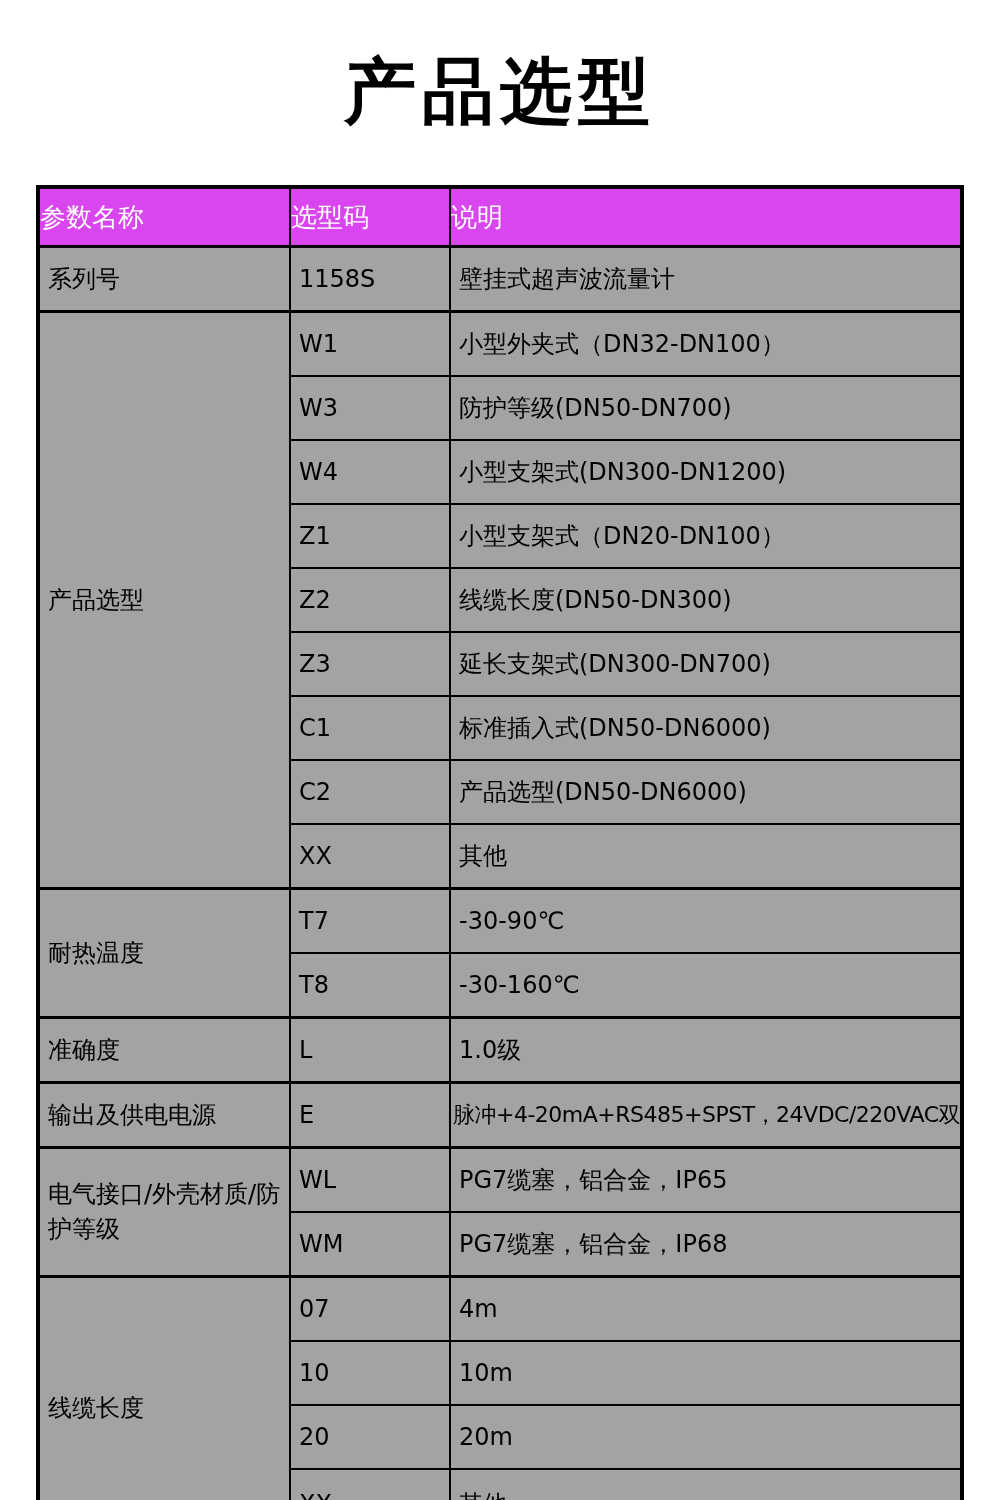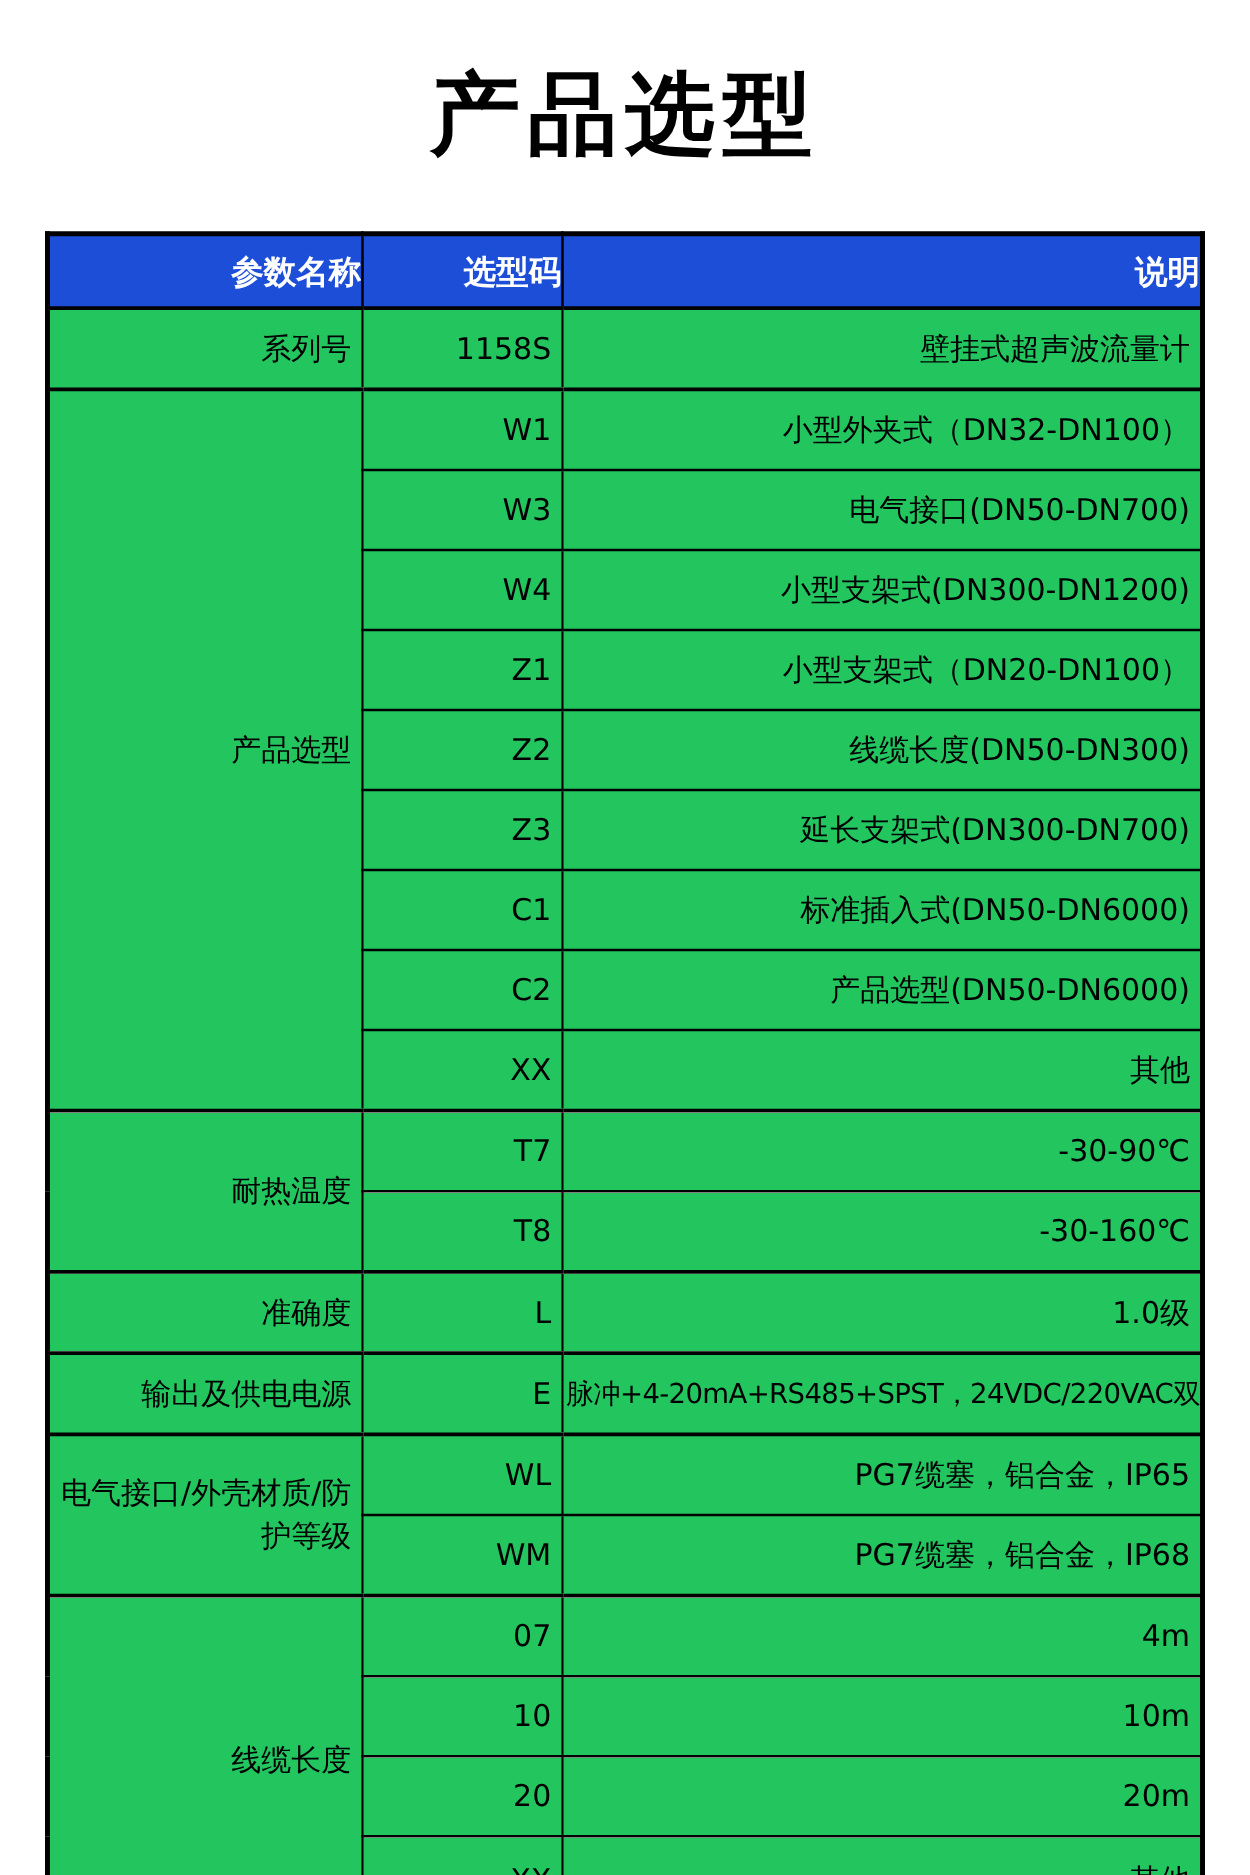--- a/index.html
+++ b/index.html
@@ -31,39 +31,39 @@
     margin: 46px auto 0 auto;
     border-collapse: collapse;
     table-layout: fixed;
     border: 4px solid #000000;
   }
   col.c-param { width: 252px; }
   col.c-code  { width: 160px; }
   col.c-desc  { width: 512px; }
 
   th {
-    background: #1d4ed8;
+    background: #d946ef;
     color: #ffffff;
     font-size: 26px;
-    font-weight: bold;
+    font-weight: normal;
     height: 56px;
     border: 2px solid #000000;
     border-bottom-width: 3px;
-    text-align: right;
+    text-align: left;
     vertical-align: middle;
     padding: 0;
   }
   td {
     border: 2px solid #000000;
     font-size: 24px;
-    text-align: right;
+    text-align: left;
     vertical-align: middle;
     height: 58px;
     padding: 2px 8px;
-    background: #22c55e;
+    background: #a3a3a3;
     color: #000000;
     overflow: hidden;
   }
   tr.group-start td { border-top: 3px solid #000000; }
   tbody tr:last-child td { height: 64px; }
   td.param-cell { line-height: 1.45; }
   td.desc-long {
     font-size: 22px;
     letter-spacing: -0.5px;
     padding: 2px 2px;
@@ -95,21 +95,21 @@
           <td class="code-cell">1158S</td>
           <td class="desc-cell">壁挂式超声波流量计</td>
         </tr>
         <tr class="group-start">
           <td class="param-cell" rowspan="9">产品选型</td>
           <td class="code-cell">W1</td>
           <td class="desc-cell">小型外夹式（DN32-DN100）</td>
         </tr>
         <tr>
           <td class="code-cell">W3</td>
-          <td class="desc-cell">电气接口(DN50-DN700)</td>
+          <td class="desc-cell">防护等级(DN50-DN700)</td>
         </tr>
         <tr>
           <td class="code-cell">W4</td>
           <td class="desc-cell">小型支架式(DN300-DN1200)</td>
         </tr>
         <tr>
           <td class="code-cell">Z1</td>
           <td class="desc-cell">小型支架式（DN20-DN100）</td>
         </tr>
         <tr>

